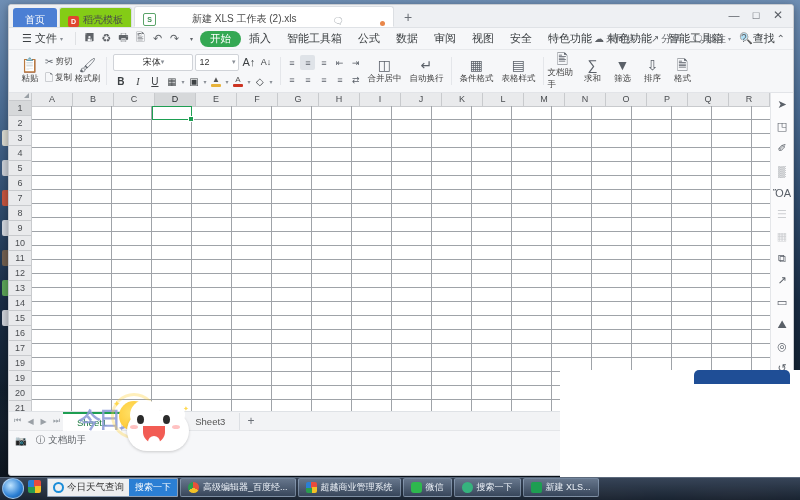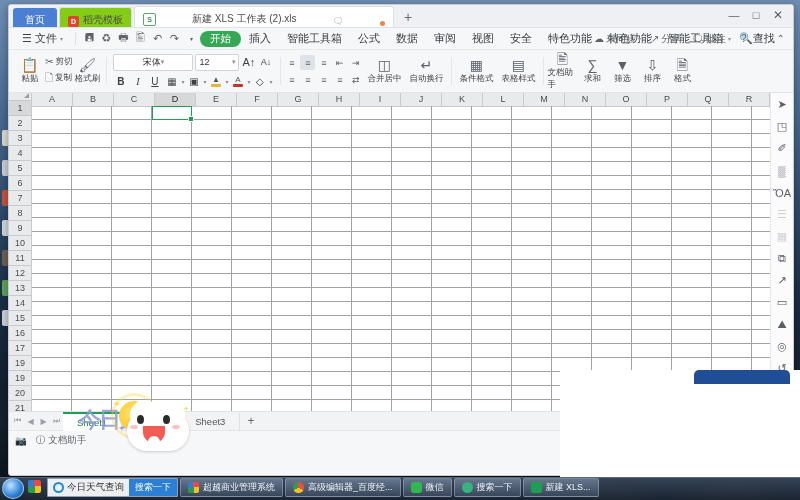--- a/index.html
+++ b/index.html
@@ -550,26 +550,26 @@
       <div class="sqimg"></div>
     </div>
   <div class="searchbox">
     <div class="sbi">
       <span class="eico"></span>
       <span>今日天气查询</span>
     </div>
     <div class="sbtn">搜索一下</div>
   </div>
   <div class="tbtn">
+    <span class="tbico" style="border-radius:50%;background:conic-gradient(#e8513a 0 33%,#f3c126 0 66%,#2a9d4f 0);"></span>
+    <span>高级编辑器_百度经...</span>
+  </div>
+  <div class="tbtn">
     <span class="tbico" style="background:conic-gradient(#e84b3c 0 25%,#f3c126 0 50%,#2a9d4f 0 75%,#2b7fd4 0);"></span>
     <span>超越商业管理系统</span>
-  </div>
-  <div class="tbtn">
-    <span class="tbico" style="border-radius:50%;background:conic-gradient(#e8513a 0 33%,#f3c126 0 66%,#2a9d4f 0);"></span>
-    <span>高级编辑器_百度经...</span>
   </div>
   <div class="tbtn">
     <span class="tbico" style="background:#2eb84e;border-radius:3px;"></span>
     <span>微信</span>
   </div>
   <div class="tbtn">
     <span class="tbico" style="background:#36b37e;border-radius:50%;"></span>
     <span>搜索一下</span>
   </div>
   <div class="tbtn">

